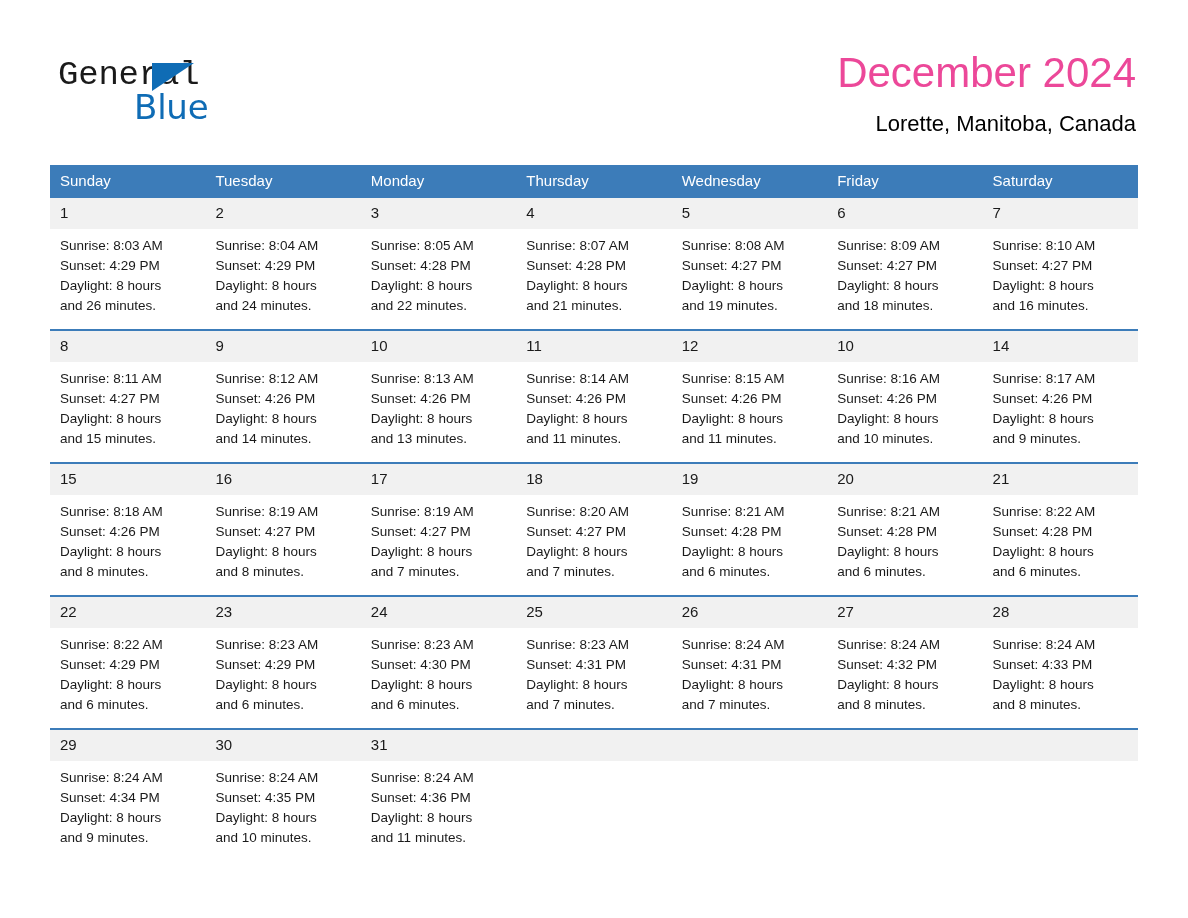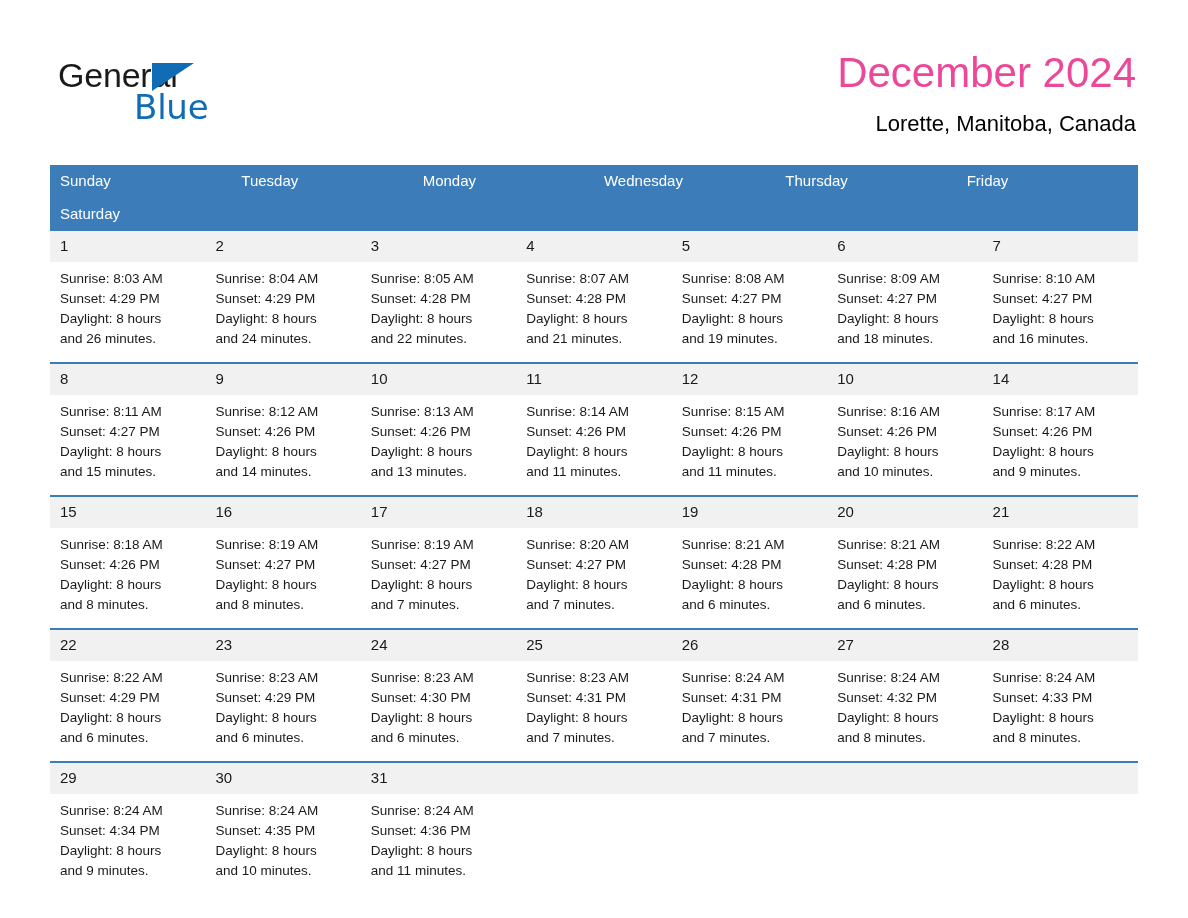--- a/index.html
+++ b/index.html
@@ -37,21 +37,21 @@
     flex: 0 0 auto;
   }
   .brand-general {
     position: absolute;
     left: 0;
     top: 12px;
     font-size: 34px;
     line-height: 34px;
     letter-spacing: -0.2px;
     color: #1a1a1a;
-    font-family: Liberation Sans, sans-serif;
+    font-family: Liberation Mono, monospace;
     font-weight: 400;
   }
   .brand-triangle {
     position: absolute;
     left: 94px;
     top: 17px;
     width: 0;
     height: 0;
     border-left: 42px solid #0f6cb5;
     border-bottom: 28px solid transparent;
@@ -88,21 +88,21 @@
     white-space: nowrap;
   }
 
   
   .calendar {
     margin: 25px 50px 0 50px;
     width: 1088px;
   }
   .weekdays {
     display: grid;
-    grid-template-columns: repeat(6, 1fr);
+    grid-template-columns: repeat(7, 1fr);
     background: #3c7cb9;
   }
   .weekday {
     color: #ffffff;
     font-size: 15px;
     line-height: 18px;
     padding: 7px 0 8px 10px;
     box-sizing: border-box;
   }
   .week {
@@ -158,22 +158,22 @@
       <div class="location">Lorette, Manitoba, Canada</div>
     </div>
 
   </div>
 
   <div class="calendar">
     <div class="weekdays" id="weekday-row">
         <div class="weekday">Sunday</div>
         <div class="weekday">Tuesday</div>
         <div class="weekday">Monday</div>
+        <div class="weekday">Thursday</div>
         <div class="weekday">Wednesday</div>
-        <div class="weekday">Thursday</div>
         <div class="weekday">Friday</div>
         <div class="weekday">Saturday</div>
       </div>
     <div id="weeks-container">
         <div class="week">
           <div class="week-dates">
             <div class="date-cell">1</div>
             <div class="date-cell">2</div>
             <div class="date-cell">3</div>
             <div class="date-cell">4</div>

